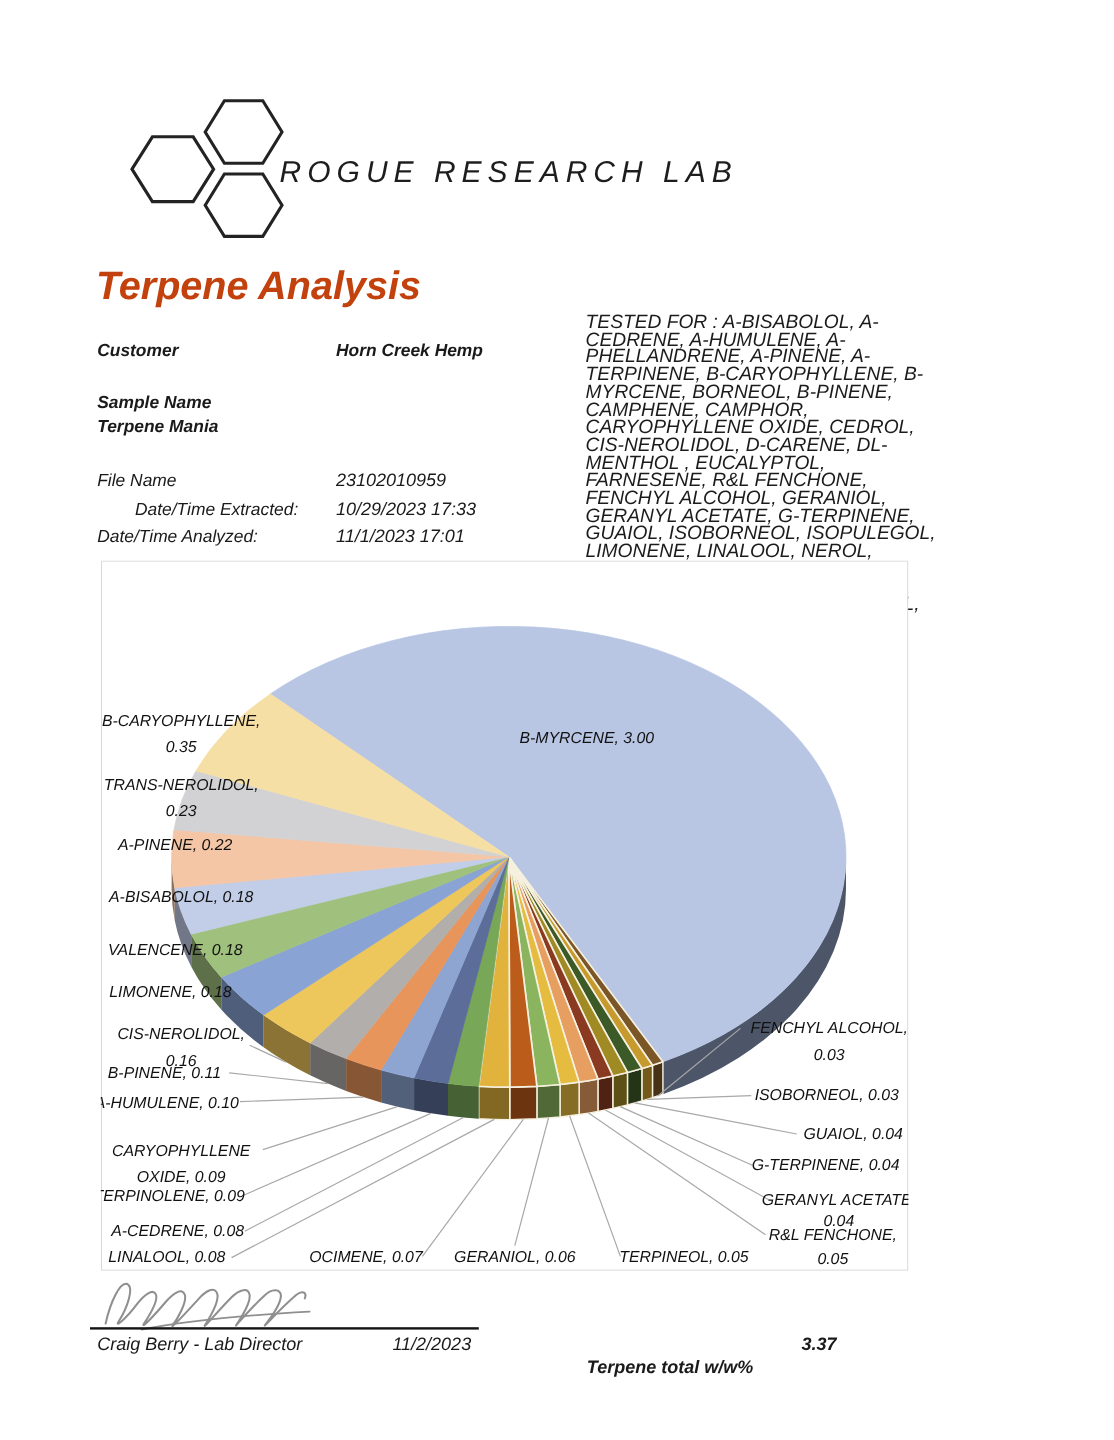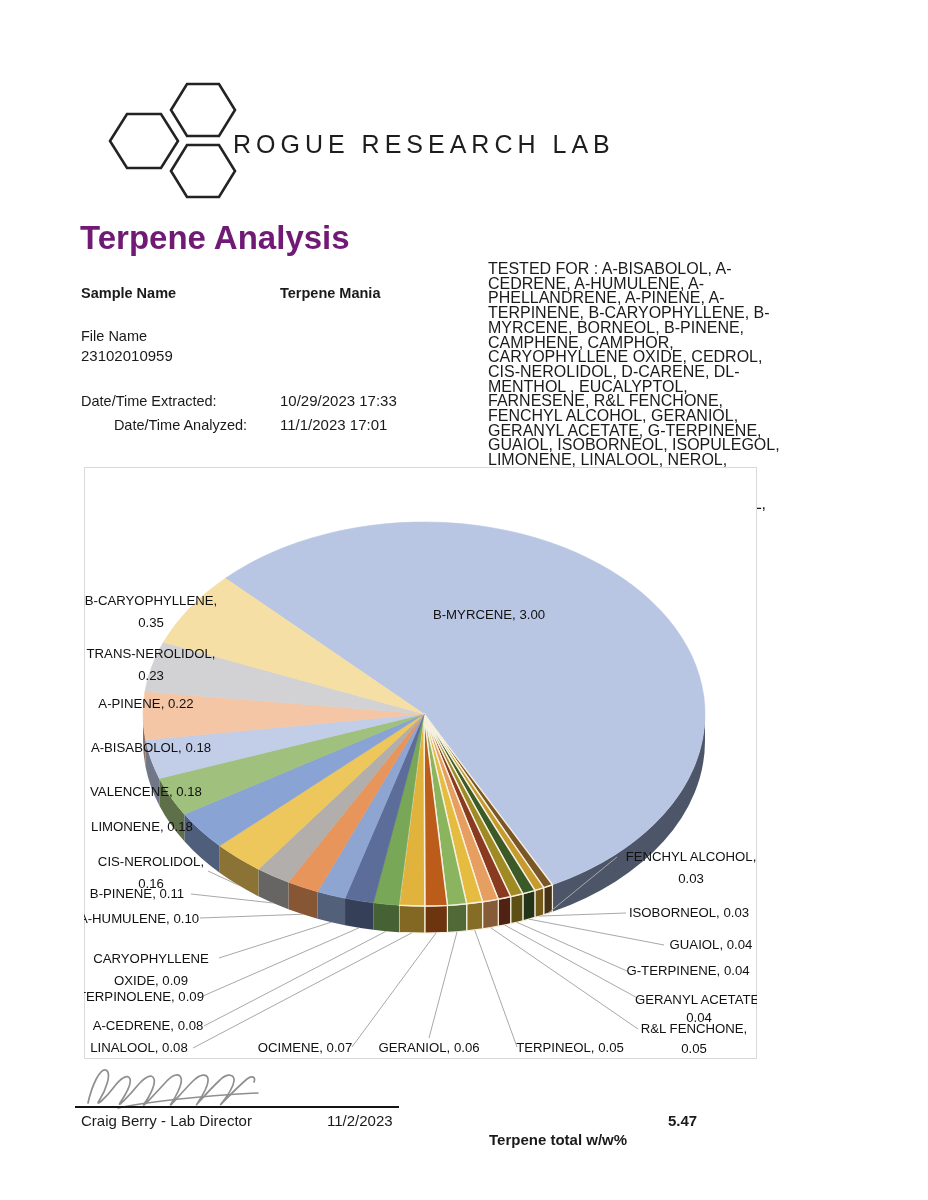--- a/index.html
+++ b/index.html
@@ -1,23 +1,23 @@
 <!DOCTYPE html>
 <html><head>
 <meta charset="utf-8">
 <style>
   html,body{margin:0;padding:0;background:#ffffff;}
   .page{position:relative;width:928px;height:1188px;background:#fff;overflow:hidden;
-        font-family:"Liberation Sans",sans-serif;color:#1a1a1a;}
+        font-family:"Liberation Sans",sans-serif;color:#1a1a1a;font-style:italic;}
   .abs{position:absolute;}
   
   .logo-text{position:absolute;left:233px;top:130px;font-size:25px;font-weight:400;
              letter-spacing:5px;color:#1d1d1d;white-space:nowrap;}
   
-  .title{position:absolute;left:80px;top:219px;font-size:33px;font-weight:700;color:#701a75;}
+  .title{position:absolute;left:80px;top:219px;font-size:33px;font-weight:700;color:#c2410c;}
   
   .info{position:absolute;left:81px;top:283px;width:400px;font-size:14.5px;}
   .info-row{display:flex;line-height:20px;}
   .info-row .lbl{width:199px;flex:none;}
   .info-row .val{font-size:15px;}
   .info-row.bold .lbl,.info-row.bold .val{font-weight:700;font-size:14.5px;}
   .info-row:nth-child(1){margin-bottom:23px;}
   .info-row:nth-child(2){margin-bottom:25px;flex-direction:column;}
   .info-row:nth-child(3){margin-bottom:4px;}
   .info-row:nth-child(4){margin-bottom:3px;text-align:center;}
@@ -44,20 +44,24 @@
   <svg class="abs" style="left:105px;top:78px;" width="135" height="125" viewBox="0 0 135 125">
     <polygon points="5,63 22,36 56,36 73,63 56,90 22,90" fill="none" stroke="#232323" stroke-width="2.6"></polygon>
     <polygon points="66,32 82,6 114,6 130,32 114,58 82,58" fill="none" stroke="#232323" stroke-width="2.6"></polygon>
     <polygon points="66,93 82,67 114,67 130,93 114,119 82,119" fill="none" stroke="#232323" stroke-width="2.6"></polygon>
   </svg>
   <div class="logo-text">ROGUE RESEARCH LAB</div>
 
   <div class="title">Terpene Analysis</div>
 
   <div class="info">
+    <div class="info-row bold">
+      <span class="lbl">Customer</span>
+      <span class="val">Horn Creek Hemp</span>
+    </div>
     <div class="info-row bold">
       <span class="lbl">Sample Name</span>
       <span class="val">Terpene Mania</span>
     </div>
     <div class="info-row">
       <span class="lbl">File Name</span>
       <span class="val">23102010959</span>
     </div>
     <div class="info-row">
       <span class="lbl">Date/Time Extracted:</span>
@@ -165,14 +169,14 @@
              C 172 1075 179 1072 181 1078 C 183 1084 175 1098 171 1104 C 168 1109 181 1093 193 1081
              C 200 1074 207 1073 208 1079 C 209 1086 201 1098 197 1104 C 194 1108 208 1091 220 1080
              C 227 1073 235 1074 234 1081 C 233 1089 225 1099 221 1104 C 218 1108 233 1091 247 1079
              C 252 1075 256 1077 254 1082" fill="none" stroke="#8f8f8f" stroke-width="1.7" stroke-linecap="round"></path>
     <path d="M 118 1108 C 158 1100 205 1096 258 1093" fill="none" stroke="#8f8f8f" stroke-width="1.5" stroke-linecap="round"></path>
   </svg>
   <div class="sig-line"></div>
   <div class="footer-text signer">Craig Berry - Lab Director</div>
   <div class="footer-text sig-date">11/2/2023</div>
   <div class="footer-text total-label">Terpene total w/w%</div>
-  <div class="footer-text total-value">5.47</div>
+  <div class="footer-text total-value">3.37</div>
 </div>
 
 </body></html>

